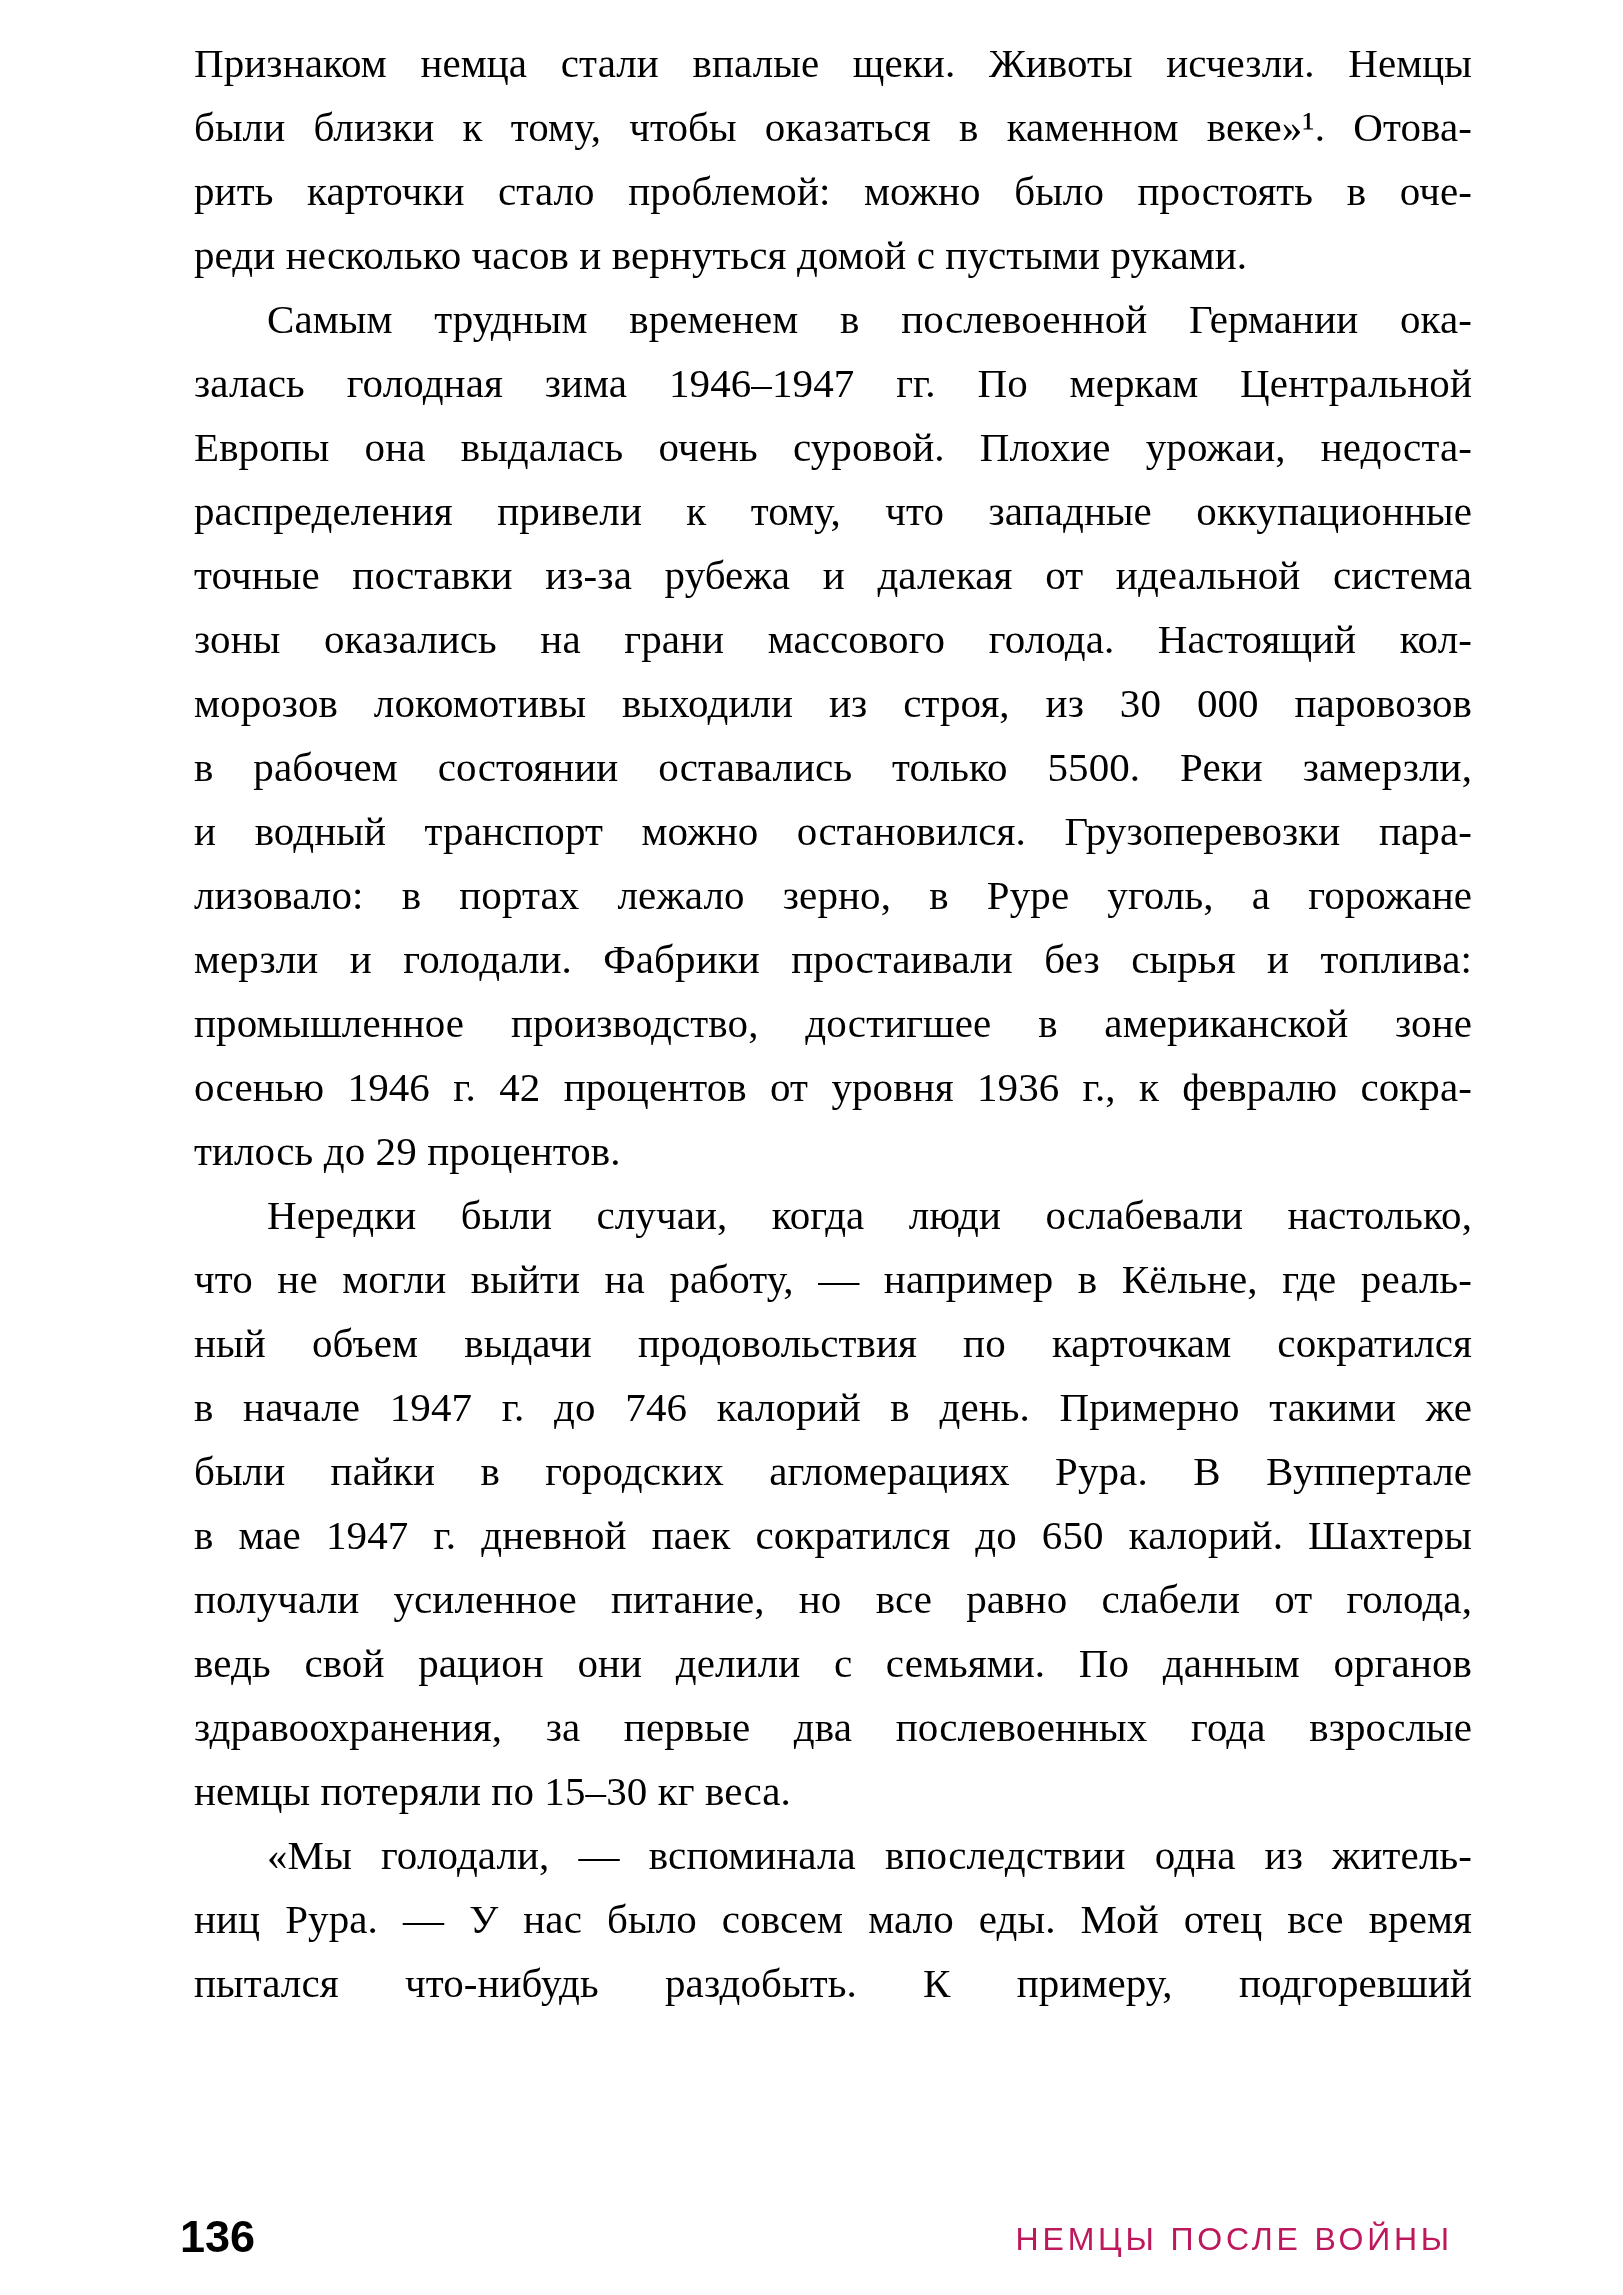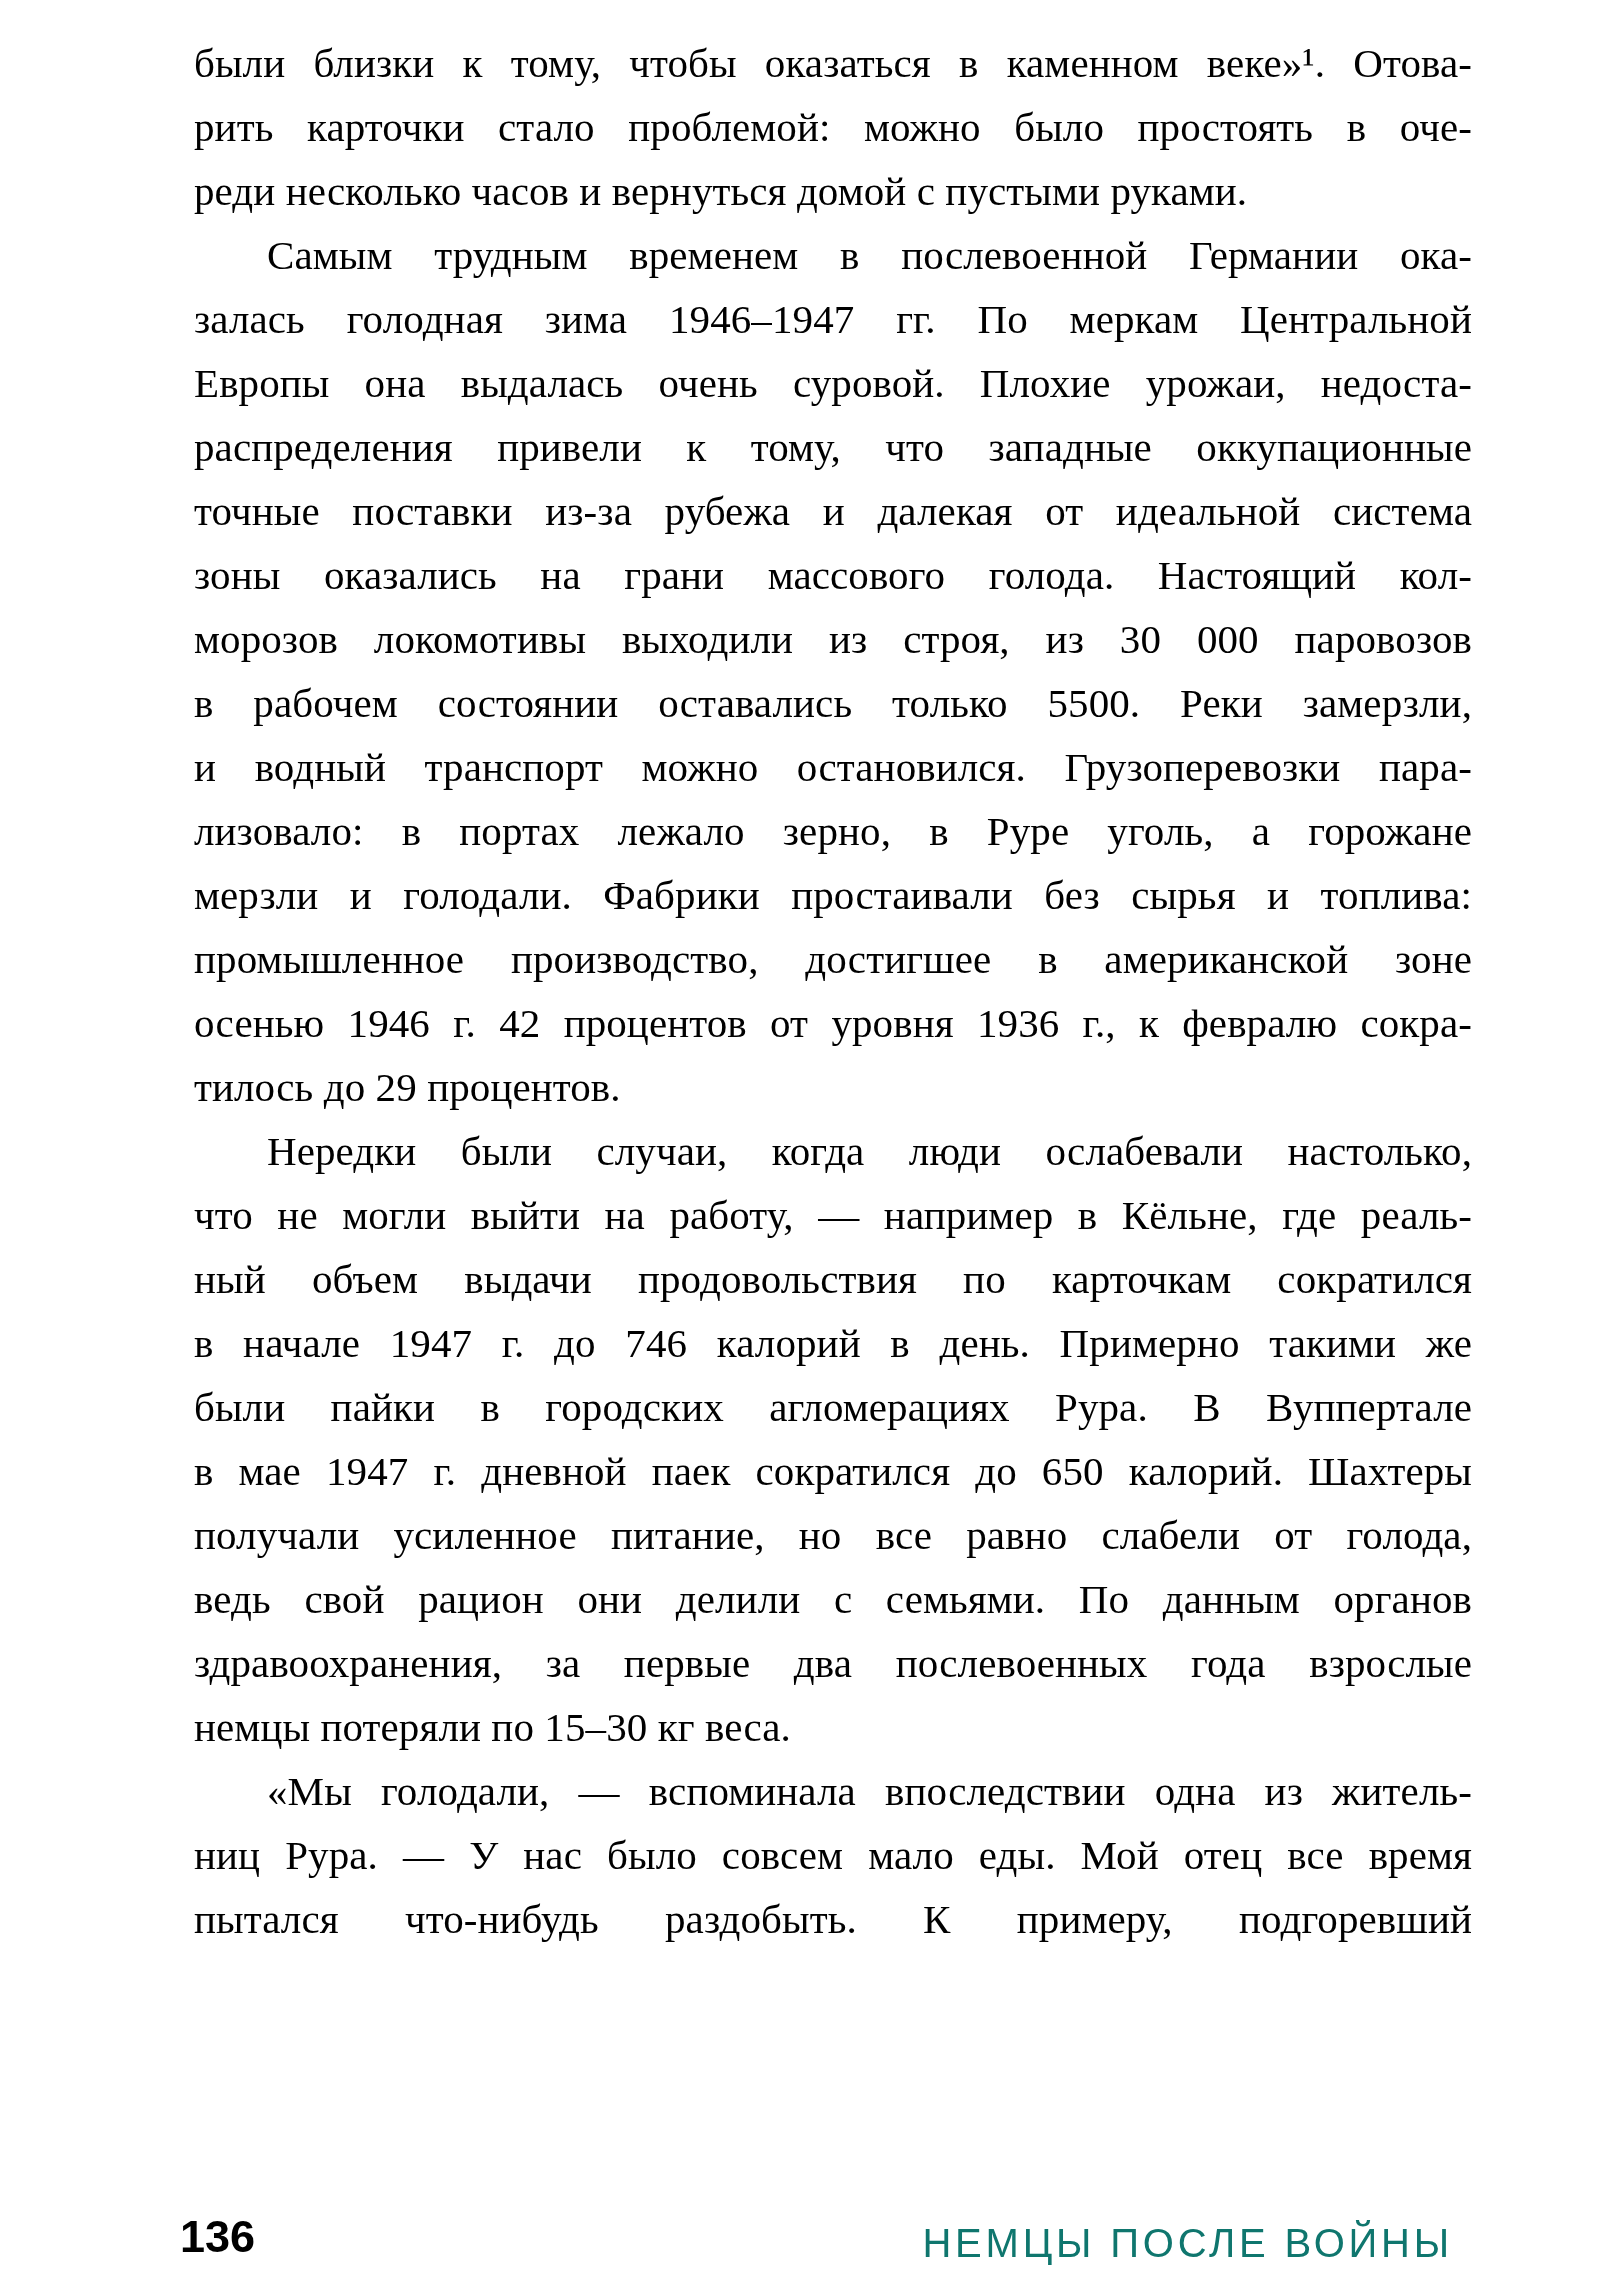--- a/index.html
+++ b/index.html
@@ -58,34 +58,35 @@
     font-size: 45px;
     line-height: 1;
     color: #000000;
   }
   .running-title {
     position: absolute;
     right: 152px;
     top: 17.5px;
     font-family: "Liberation Sans", sans-serif;
     font-weight: 300;
-    font-size: 40px;
+    font-size: 32px;
     line-height: 1;
     letter-spacing: 3.8px;
-    color: #0f766e;
+    color: #be185d;
     white-space: nowrap;
   }
 </style>
 </head>
 <body>
 
 <div class="page" style="background: rgb(255, 255, 255); color: rgb(0, 0, 0);">
 
   <main class="text-block" id="text-block">
       <div class="para">
+        <div class="line">Признаком немца стали впалые щеки. Животы исчезли. Немцы</div>
         <div class="line">были близки к тому, чтобы оказаться в каменном веке»¹. Отова-</div>
         <div class="line">рить карточки стало проблемой: можно было простоять в оче-</div>
         <div class="line last">реди несколько часов и вернуться домой с пустыми руками.</div>
       </div>
       <div class="para">
         <div class="line indent">Самым трудным временем в послевоенной Германии ока-</div>
         <div class="line">залась голодная зима 1946–1947 гг. По меркам Центральной</div>
         <div class="line">Европы она выдалась очень суровой. Плохие урожаи, недоста-</div>
         <div class="line">распределения привели к тому, что западные оккупационные</div>
         <div class="line">точные поставки из-за рубежа и далекая от идеальной система</div>

